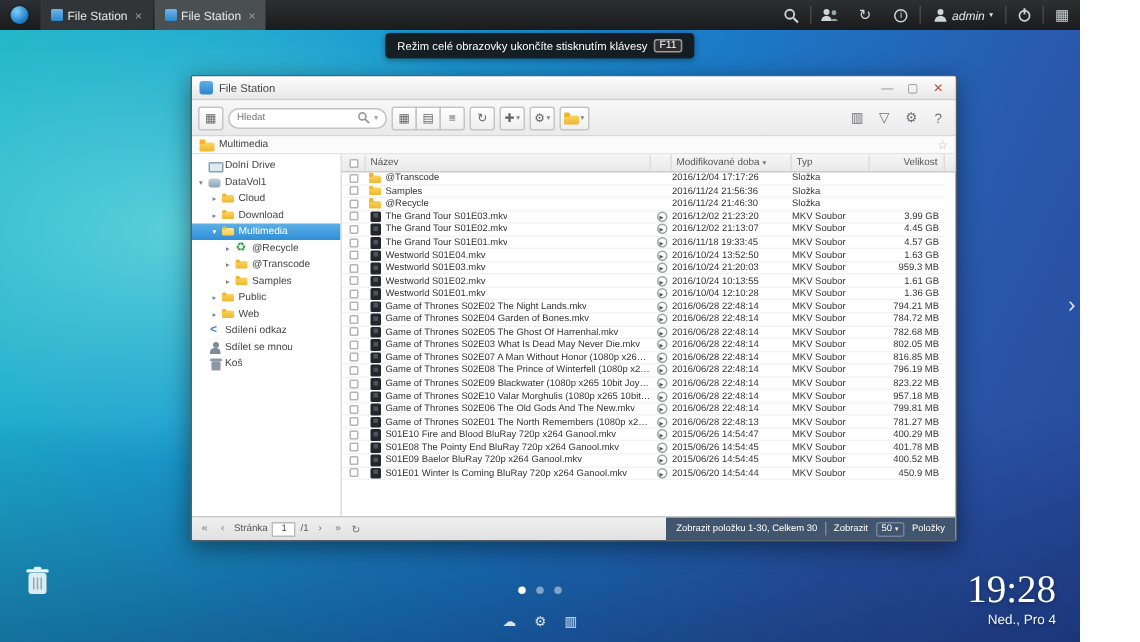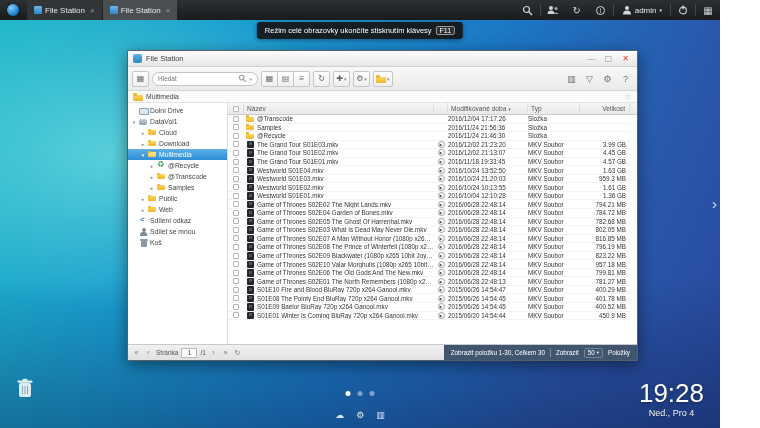--- a/index.html
+++ b/index.html
@@ -16,21 +16,21 @@
     background:linear-gradient(#2d3032,#191b1d);color:#cfd6da;font-size:8px;}
   .logo{width:26px;display:flex;align-items:center;justify-content:center;}
   .logo-ball{width:12px;height:12px;border-radius:50%;background:radial-gradient(circle at 35% 30%,#7fd0ff,#1877c2 70%);box-shadow:0 0 2px rgba(0,0,0,.6);}
   .tab{display:flex;align-items:center;gap:3px;padding:0 7px;background:#323537;margin-left:1px;color:#e4e8ea;cursor:default;}
   .tab.active{background:#4a4f52;}
   .tab-ic{width:8px;height:8px;background:linear-gradient(#6db7e8,#2d86cc);border-radius:1px;}
   .tab-x{color:#9aa0a4;font-size:8px;margin-left:2px;}
   .topbar-right{margin-left:auto;display:flex;align-items:center;}
   .tb-ic{width:24px;height:20px;display:flex;align-items:center;justify-content:center;color:#cfd6da;font-size:10px;}
   .tb-sep{width:1px;height:12px;background:rgba(255,255,255,.15);}
-  .admin-box{display:flex;align-items:center;gap:3px;padding:0 8px;font-size:8px;color:#e4e8ea;}
+  .admin-box{display:flex;align-items:center;gap:3px;padding:0 8px;font-size:8px;color:#e4e8ea;font-style:italic;}
   .circle-i{width:9px;height:9px;border:1px solid #cfd6da;border-radius:50%;font-size:6.5px;line-height:8px;text-align:center;display:inline-block;}
   
   .toast{position:absolute;top:22px;left:50%;transform:translateX(-50%);
     background:rgba(22,22,22,.93);color:#fff;font-size:7.5px;padding:4px 8px;border-radius:3px;
     display:flex;align-items:flex-end;gap:4px;box-shadow:0 1px 4px rgba(0,0,0,.4);white-space:nowrap;z-index:40;}
   .keycap{border:1px solid #9a9a9a;border-radius:2px;padding:0 3px;font-size:7px;background:#2e2e2e;}
   
   .win{position:absolute;left:127px;top:50px;width:511px;height:311px;display:flex;flex-direction:column;
     background:#fff;border:1px solid #55606a;border-radius:2px;box-shadow:0 4px 16px rgba(0,0,0,.45);
     font-size:7px;color:#333;z-index:20;}
@@ -119,22 +119,22 @@
   .fr-sep{width:1px;height:9px;background:rgba(255,255,255,.3);}
   .show-select{border:1px solid #72839c;border-radius:2px;padding:0 3px;display:flex;align-items:center;gap:2px;height:10px;}
   .show-select .caret{font-size:4.5px;}
   
   .pager-dots{position:absolute;left:50%;transform:translateX(-50%);bottom:32px;display:flex;gap:7px;}
   .dot{width:5px;height:5px;border-radius:50%;background:rgba(255,255,255,.45);}
   .dot.active{background:#fff;}
   .quick-icons{position:absolute;left:50%;transform:translateX(-50%);bottom:8px;display:flex;gap:12px;
     color:rgba(255,255,255,.85);font-size:9px;}
   .clock{position:absolute;right:16px;bottom:10px;text-align:right;color:#fff;}
-  .clock-time{font-size:26px;font-weight:300;line-height:1;text-shadow:0 1px 3px rgba(0,0,0,.35);}
-  .clock-date{font-size:9px;margin-top:2px;color:rgba(255,255,255,.95);text-shadow:0 1px 2px rgba(0,0,0,.3);text-align:center;}
+  .clock-time{font-size:26px;font-weight:300;line-height:1;text-shadow:0 1px 3px rgba(0,0,0,.35);font-family:Liberation Serif, serif;}
+  .clock-date{font-size:9px;margin-top:2px;color:rgba(255,255,255,.95);text-shadow:0 1px 2px rgba(0,0,0,.3);}
   .next-arrow{position:absolute;right:3px;top:195px;color:rgba(255,255,255,.85);font-size:15px;}
   .trash-desktop{position:absolute;left:16px;bottom:26px;}
 </style>
 </head>
 <body>
 
 <div class="desktop">
 
   <div class="topbar">
     <div class="logo">

